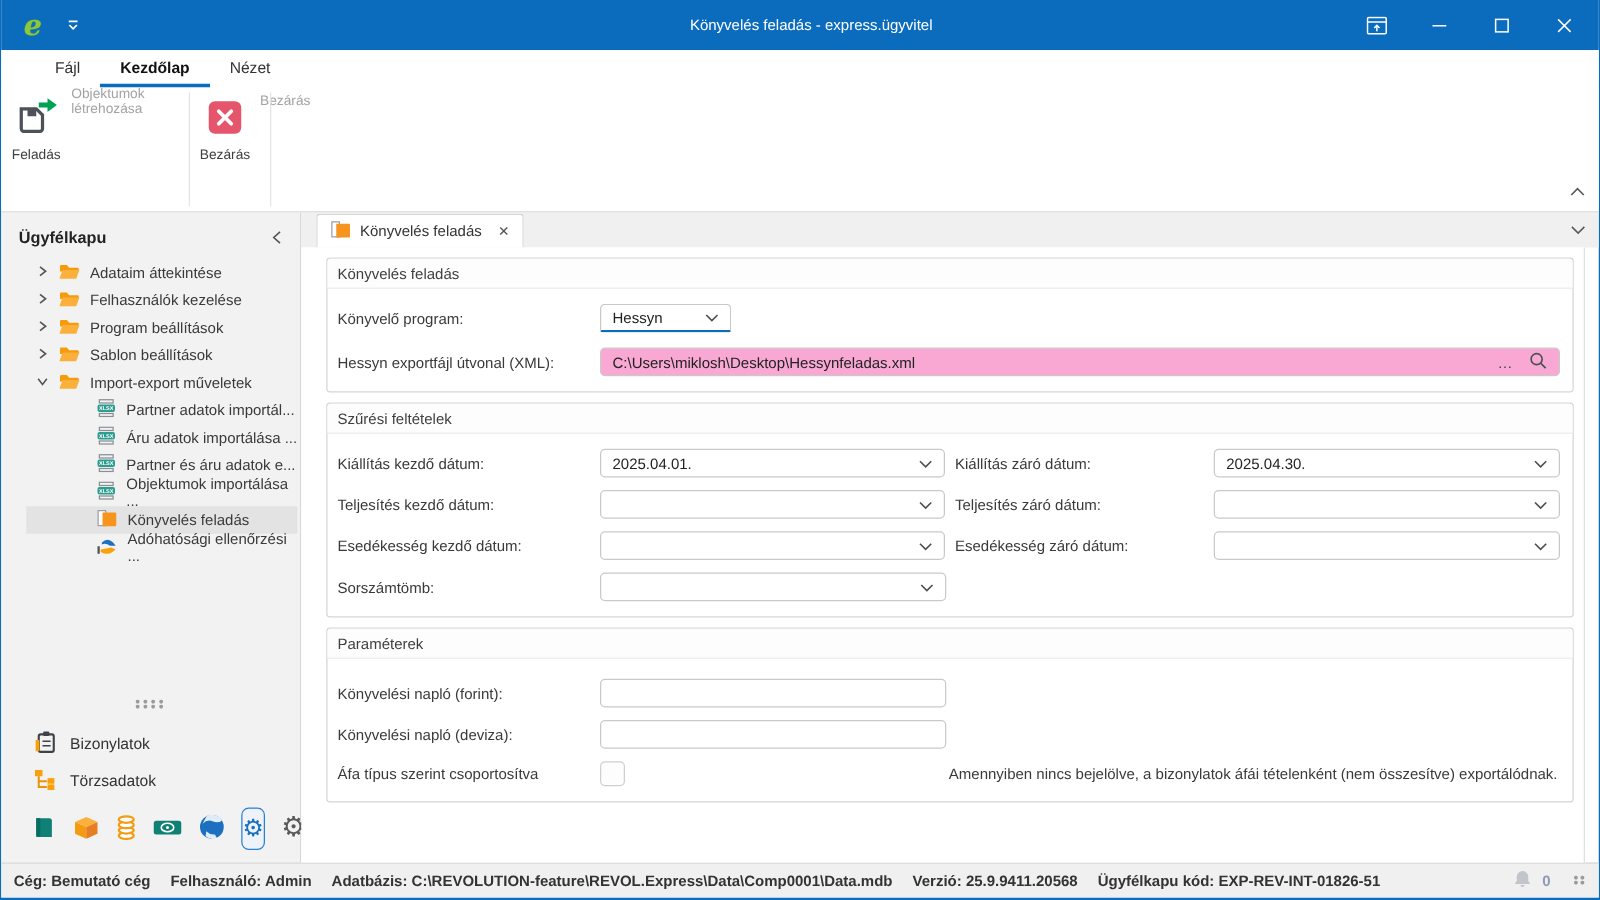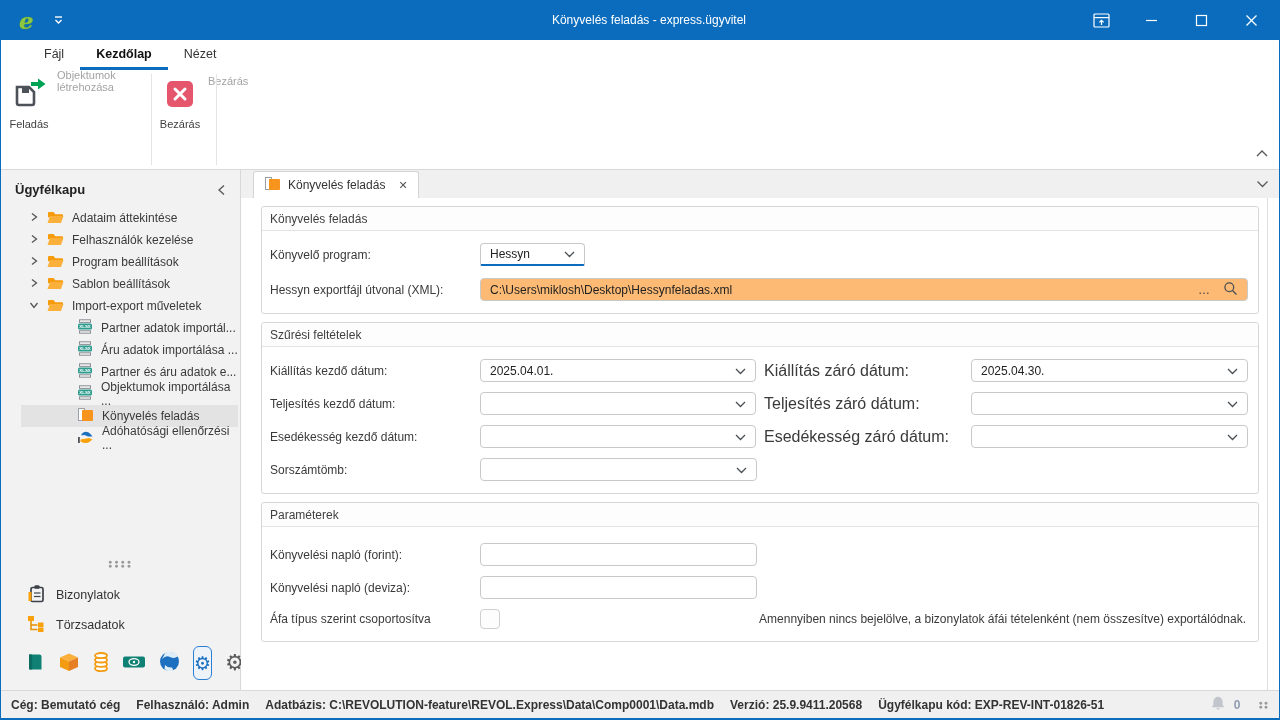--- a/index.html
+++ b/index.html
@@ -58,27 +58,27 @@
   .doc-tab { height:27px; background:#fff; border:1px solid #d4d4d4; border-bottom:none; border-radius:3px 3px 0 0; display:flex; align-items:center; gap:7px; padding:0 10px; font-size:12px; color:#333; }
   .tab-close { font-size:11px; color:#555; margin-left:6px; }
   .strip-chevron { margin-left:auto; margin-right:10px; align-self:center; display:flex; }
   .panel { flex:1; background:#fff; padding:8px 0 0 20px; position:relative; border-right:1px solid #e0e0e0; margin-right:11px; }
 
   .group { width:998px; border:1px solid #d6d6d6; border-radius:3px; margin-bottom:8px; background:#fff; }
   .group-header { height:24px; display:flex; align-items:center; padding-left:8px; font-size:12px; color:#3f3f3f; border-bottom:1px solid #e3e3e3; background:#fdfdfd; border-radius:3px 3px 0 0; }
   .group-body { padding:2px 10px 12px 8px; }
   .frow { display:flex; align-items:center; margin-top:10px; }
   .flabel { width:210px; font-size:12px; color:#3a3a3a; flex:0 0 210px; }
-  .flabel2 { width:207px; flex:0 0 207px; margin-left:8px; font-size:16px; color:#3a3a3a; }
+  .flabel2 { width:207px; flex:0 0 207px; margin-left:8px; font-size:12px; color:#3a3a3a; }
   .combo { width:277px; height:23px; border:1px solid #c9c9c9; border-radius:4px; background:#fff; display:flex; align-items:center; justify-content:space-between; padding:0 9px; font-size:12px; color:#222; }
   .combo.small { width:105px; }
   .combo.focused { border-bottom:2px solid #0b6cbe; border-radius:4px 4px 2px 2px; }
   .combo2 { width:278px; }
   .txt { width:277px; height:23px; border:1px solid #c9c9c9; border-radius:4px; background:#fff; display:flex; align-items:center; padding:0 9px; font-size:12px; color:#222; }
-  .pathfield { flex:1; height:23px; border:1px solid #c9c9c9; border-radius:4px; background:#fdba74; display:flex; align-items:center; padding:0 9px; font-size:12px; color:#222; gap:12px; }
+  .pathfield { flex:1; height:23px; border:1px solid #c9c9c9; border-radius:4px; background:#f9a8d4; display:flex; align-items:center; padding:0 9px; font-size:12px; color:#222; gap:12px; }
   .pathfield .pval { flex:1; }
   .pathfield .dots { color:#444; letter-spacing:1px; font-size:12px; }
   .checkbox { width:20px; height:20px; border:1px solid #cfcfcf; border-radius:4px; background:#fdfdfd; }
   .note { flex:1; text-align:right; font-size:12px; color:#3a3a3a; padding-right:2px; }
 
   
   .statusbar { height:28px; flex:0 0 28px; background:#f0f0f1; border-top:1px solid #d8d8d8; display:flex; align-items:center; padding:0 10px; gap:16px; font-size:12px; color:#333;font-weight:bold; }
   .sb-right { margin-left:auto; display:flex; align-items:center; gap:8px; }
   .notif-count { color:#8f9bb0; font-size:12px; }
   .status-grip { color:#9a9a9a; font-size:7px; line-height:4px; letter-spacing:1px; margin-left:10px; }

